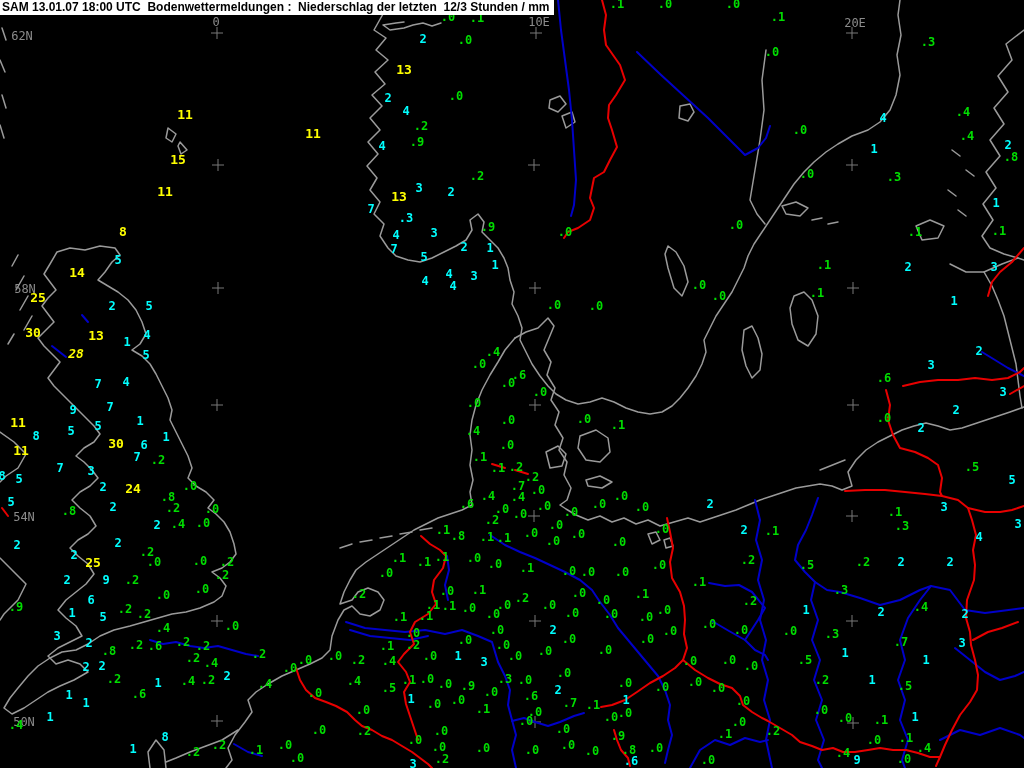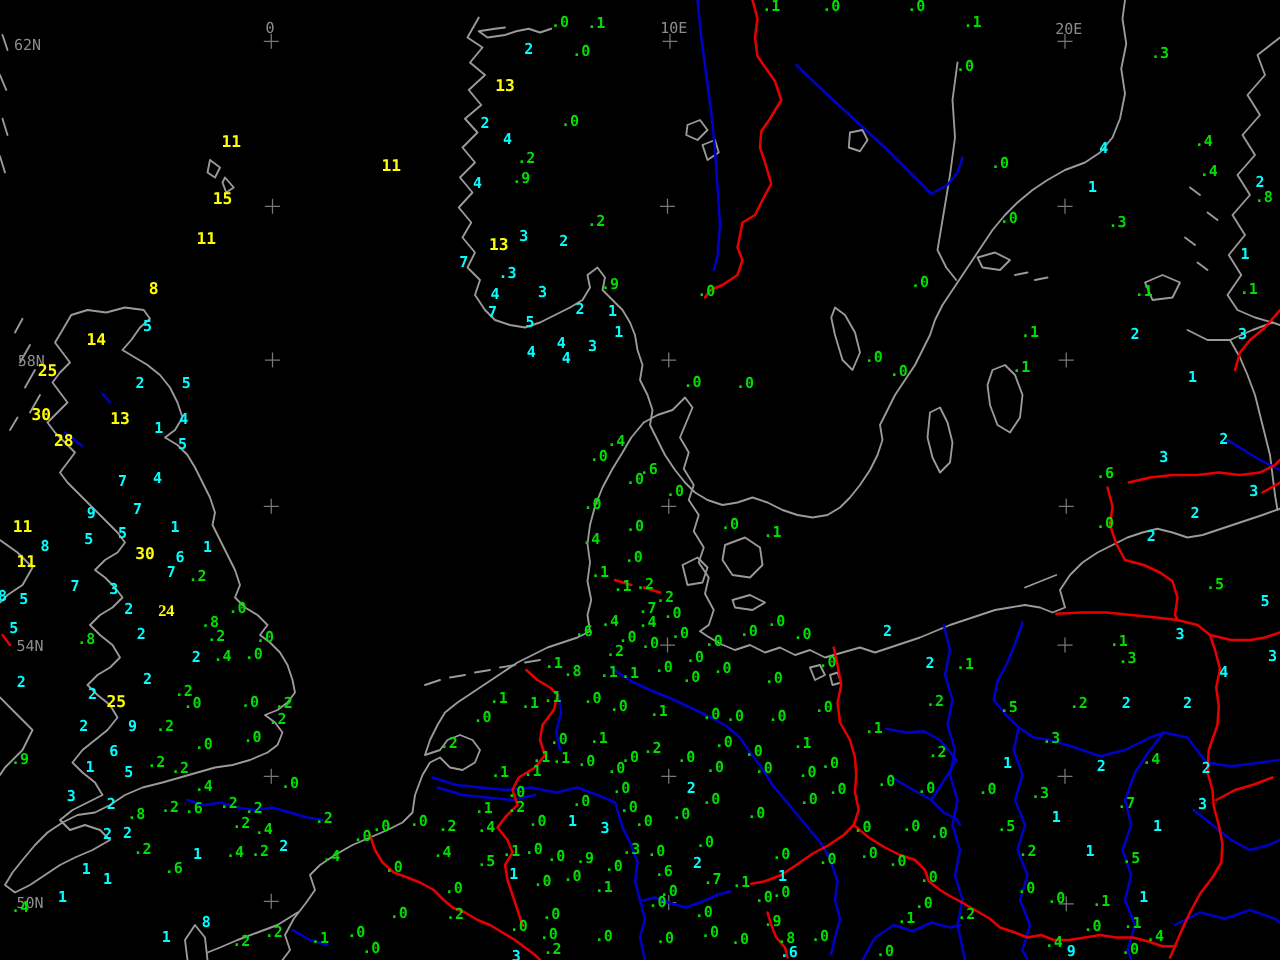--- a/index.html
+++ b/index.html
@@ -14,20 +14,21 @@
   .geo{position:absolute;transform:translate(-50%,-50%);color:#8c8c8c;
        font-size:12px;line-height:1;font-weight:normal;white-space:pre;}
   #titlebar{position:absolute;left:0;top:0;height:15px;background:#ffffff;color:#000;
             font-family:"Liberation Sans",sans-serif;font-weight:bold;font-size:12px;
             line-height:14px;padding:0 5px 0 2px;white-space:pre;z-index:5;}
 </style>
 </head>
 <body>
 
 <div id="stage">
+  <div id="titlebar">SAM 13.01.07 18:00 UTC  Bodenwettermeldungen :  Niederschlag der letzten  12/3 Stunden / mm</div>
   <svg id="maplines" width="1024" height="768" viewBox="0 0 1024 768">
     <g id="grid-layer">
         <path d="M 211 33 H 223 M 217 27 V 39" stroke="#787878" stroke-width="1" fill="none"></path>
         <path d="M 530 33 H 542 M 536 27 V 39" stroke="#787878" stroke-width="1" fill="none"></path>
         <path d="M 846 33 H 858 M 852 27 V 39" stroke="#787878" stroke-width="1" fill="none"></path>
         <path d="M 212 165 H 224 M 218 159 V 171" stroke="#787878" stroke-width="1" fill="none"></path>
         <path d="M 528 165 H 540 M 534 159 V 171" stroke="#787878" stroke-width="1" fill="none"></path>
         <path d="M 846 165 H 858 M 852 159 V 171" stroke="#787878" stroke-width="1" fill="none"></path>
         <path d="M 212 288 H 224 M 218 282 V 294" stroke="#787878" stroke-width="1" fill="none"></path>
         <path d="M 529 288 H 541 M 535 282 V 294" stroke="#787878" stroke-width="1" fill="none"></path>
@@ -161,25 +162,25 @@
       <div class="station y" style="left: 178px; top: 160px;">15</div>
       <div class="station y" style="left: 165px; top: 192px;">11</div>
       <div class="station y" style="left: 313px; top: 134px;">11</div>
       <div class="station y" style="left: 404px; top: 70px;">13</div>
       <div class="station y" style="left: 399px; top: 197px;">13</div>
       <div class="station y" style="left: 123px; top: 232px;">8</div>
       <div class="station y" style="left: 77px; top: 273px;">14</div>
       <div class="station y" style="left: 38px; top: 298px;">25</div>
       <div class="station y" style="left: 33px; top: 333px;">30</div>
       <div class="station y" style="left: 96px; top: 336px;">13</div>
-      <div class="station y" style="left: 51px; top: 354px;">28</div>
+      <div class="station y" style="left: 76px; top: 354px; font-style: italic;">28</div>
       <div class="station y" style="left: 18px; top: 423px;">11</div>
       <div class="station y" style="left: 21px; top: 451px;">11</div>
       <div class="station y" style="left: 116px; top: 444px;">30</div>
-      <div class="station y" style="left: 133px; top: 489px; font-family: Liberation Serif, serif;">24</div>
+      <div class="station y" style="left: 133px; top: 489px;">24</div>
       <div class="station y" style="left: 93px; top: 563px;">25</div>
       <div class="station g" style="left: 456px; top: 97px;">.0</div>
       <div class="station c" style="left: 388px; top: 99px;">2</div>
       <div class="station c" style="left: 406px; top: 112px;">4</div>
       <div class="station g" style="left: 421px; top: 127px;">.2</div>
       <div class="station c" style="left: 382px; top: 147px;">4</div>
       <div class="station g" style="left: 417px; top: 143px;">.9</div>
       <div class="station c" style="left: 419px; top: 189px;">3</div>
       <div class="station c" style="left: 451px; top: 193px;">2</div>
       <div class="station g" style="left: 477px; top: 177px;">.2</div>

